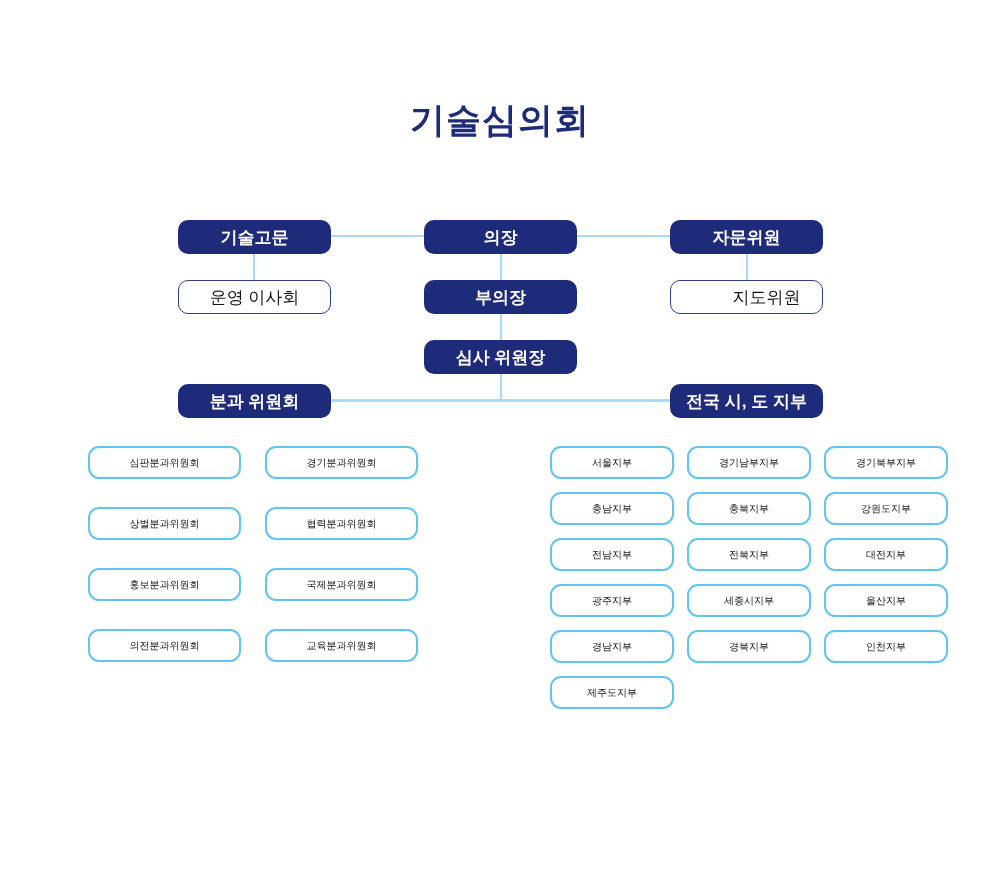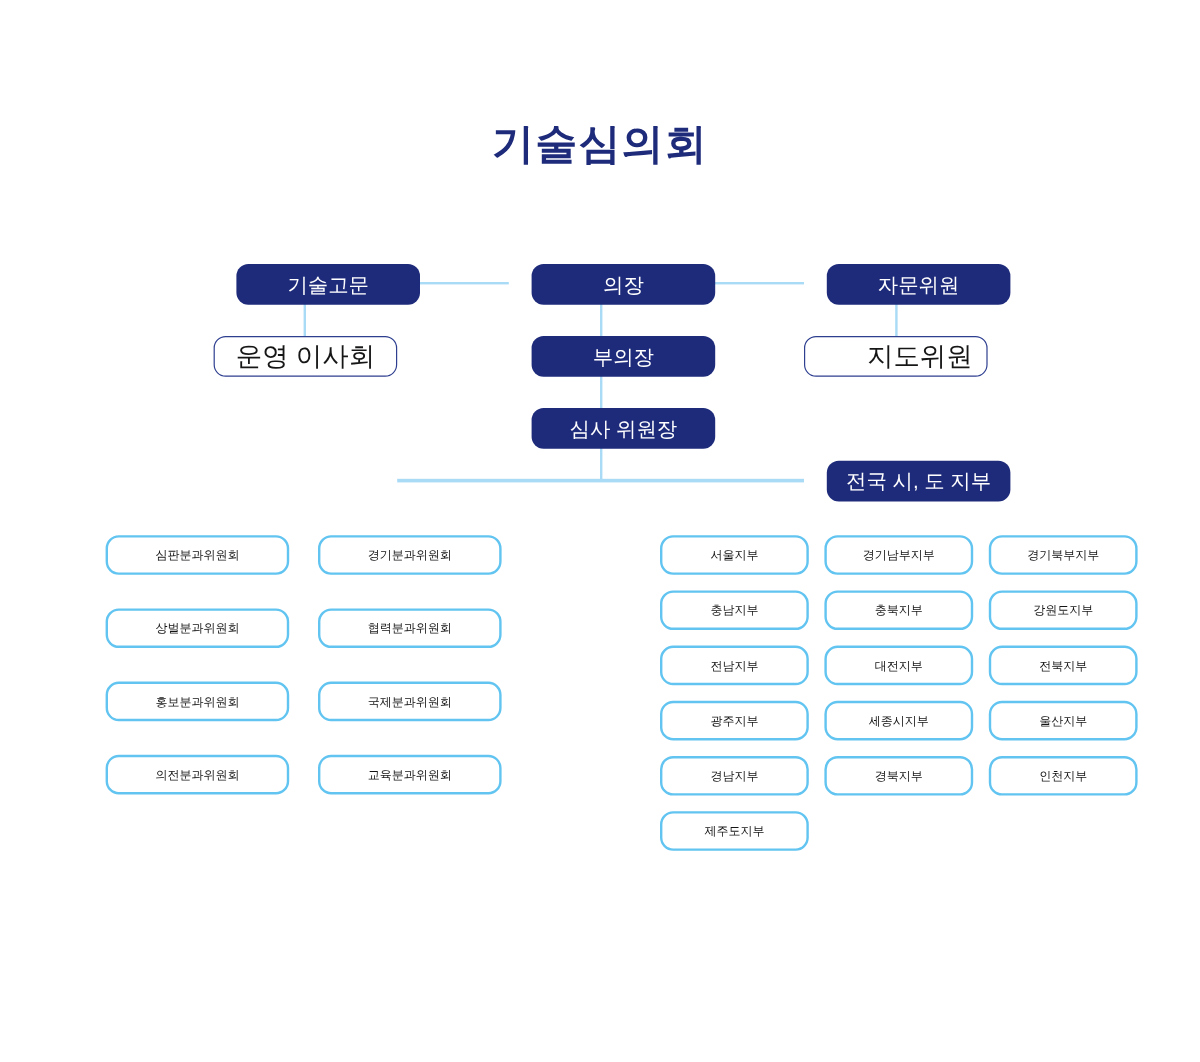--- a/index.html
+++ b/index.html
@@ -6,28 +6,28 @@
   #chart {
     position:relative; width:1000px; height:834px; background:#ffffff;
     font-family:"Liberation Sans","DejaVu Sans",sans-serif; overflow:hidden;
   }
   .title {
     position:absolute; left:0; top:97px; width:1000px; text-align:center;
     font-size:35px; font-weight:800; letter-spacing:1px; color:#1e2b7b;
   }
   .nbox {
     position:absolute; width:153px; height:34px; background:#1e2b7b;
-    border-radius:10px; color:#ffffff; font-size:17px; font-weight:400;
+    border-radius:10px; color:#ffffff; font-size:17px; font-weight:700;
     display:flex; align-items:center; justify-content:center;
-    box-sizing:border-box; z-index:2;margin-left:19px;
+    box-sizing:border-box; z-index:2;
   }
   .sbox {
     position:absolute; width:153px; height:34px; background:#ffffff;
     border:1.5px solid #2e3f90; border-radius:10px; color:#161616;
-    font-size:22px; display:flex; align-items:center; justify-content:center;
+    font-size:17px; display:flex; align-items:center; justify-content:center;
     box-sizing:border-box; z-index:2;
   }
   .line { position:absolute; background:#a9daf6; z-index:1; }
   .grid { position:absolute; display:grid; }
   .grid.committees {
     left:88px; top:446px;
     grid-template-columns:repeat(2,153px); column-gap:24px; row-gap:28px;
   }
   .grid.branches {
     left:550px; top:446px;
@@ -59,20 +59,21 @@
   <div class="nbox" style="left:178px; top:220px;">기술고문</div>
   <div class="nbox" style="left:424px; top:220px;">의장</div>
   <div class="nbox" style="left:670px; top:220px;">자문위원</div>
 
   <div class="sbox" style="left:178px; top:280px;">운영 이사회</div>
   <div class="nbox" style="left:424px; top:280px;">부의장</div>
   <div class="sbox" style="left:670px; top:280px;padding-left:40px;">지도위원</div>
 
   <div class="nbox" style="left:424px; top:340px;">심사 위원장</div>
 
+  <div class="nbox" style="left:178px; top:384px;">분과 위원회</div>
   <div class="nbox" style="left:670px; top:384px;">전국 시, 도 지부</div>
 
   <div class="grid committees">
       <div class="leaf">심판분과위원회</div>
       <div class="leaf">경기분과위원회</div>
       <div class="leaf">상벌분과위원회</div>
       <div class="leaf">협력분과위원회</div>
       <div class="leaf">홍보분과위원회</div>
       <div class="leaf">국제분과위원회</div>
       <div class="leaf">의전분과위원회</div>
@@ -80,22 +81,22 @@
     </div>
 
   <div class="grid branches">
       <div class="leaf">서울지부</div>
       <div class="leaf">경기남부지부</div>
       <div class="leaf">경기북부지부</div>
       <div class="leaf">충남지부</div>
       <div class="leaf">충북지부</div>
       <div class="leaf">강원도지부</div>
       <div class="leaf">전남지부</div>
+      <div class="leaf">전북지부</div>
       <div class="leaf">대전지부</div>
-      <div class="leaf">전북지부</div>
       <div class="leaf">광주지부</div>
       <div class="leaf">세종시지부</div>
       <div class="leaf">울산지부</div>
       <div class="leaf">경남지부</div>
       <div class="leaf">경북지부</div>
       <div class="leaf">인천지부</div>
       <div class="leaf">제주도지부</div>
     </div>
 
 </div>

